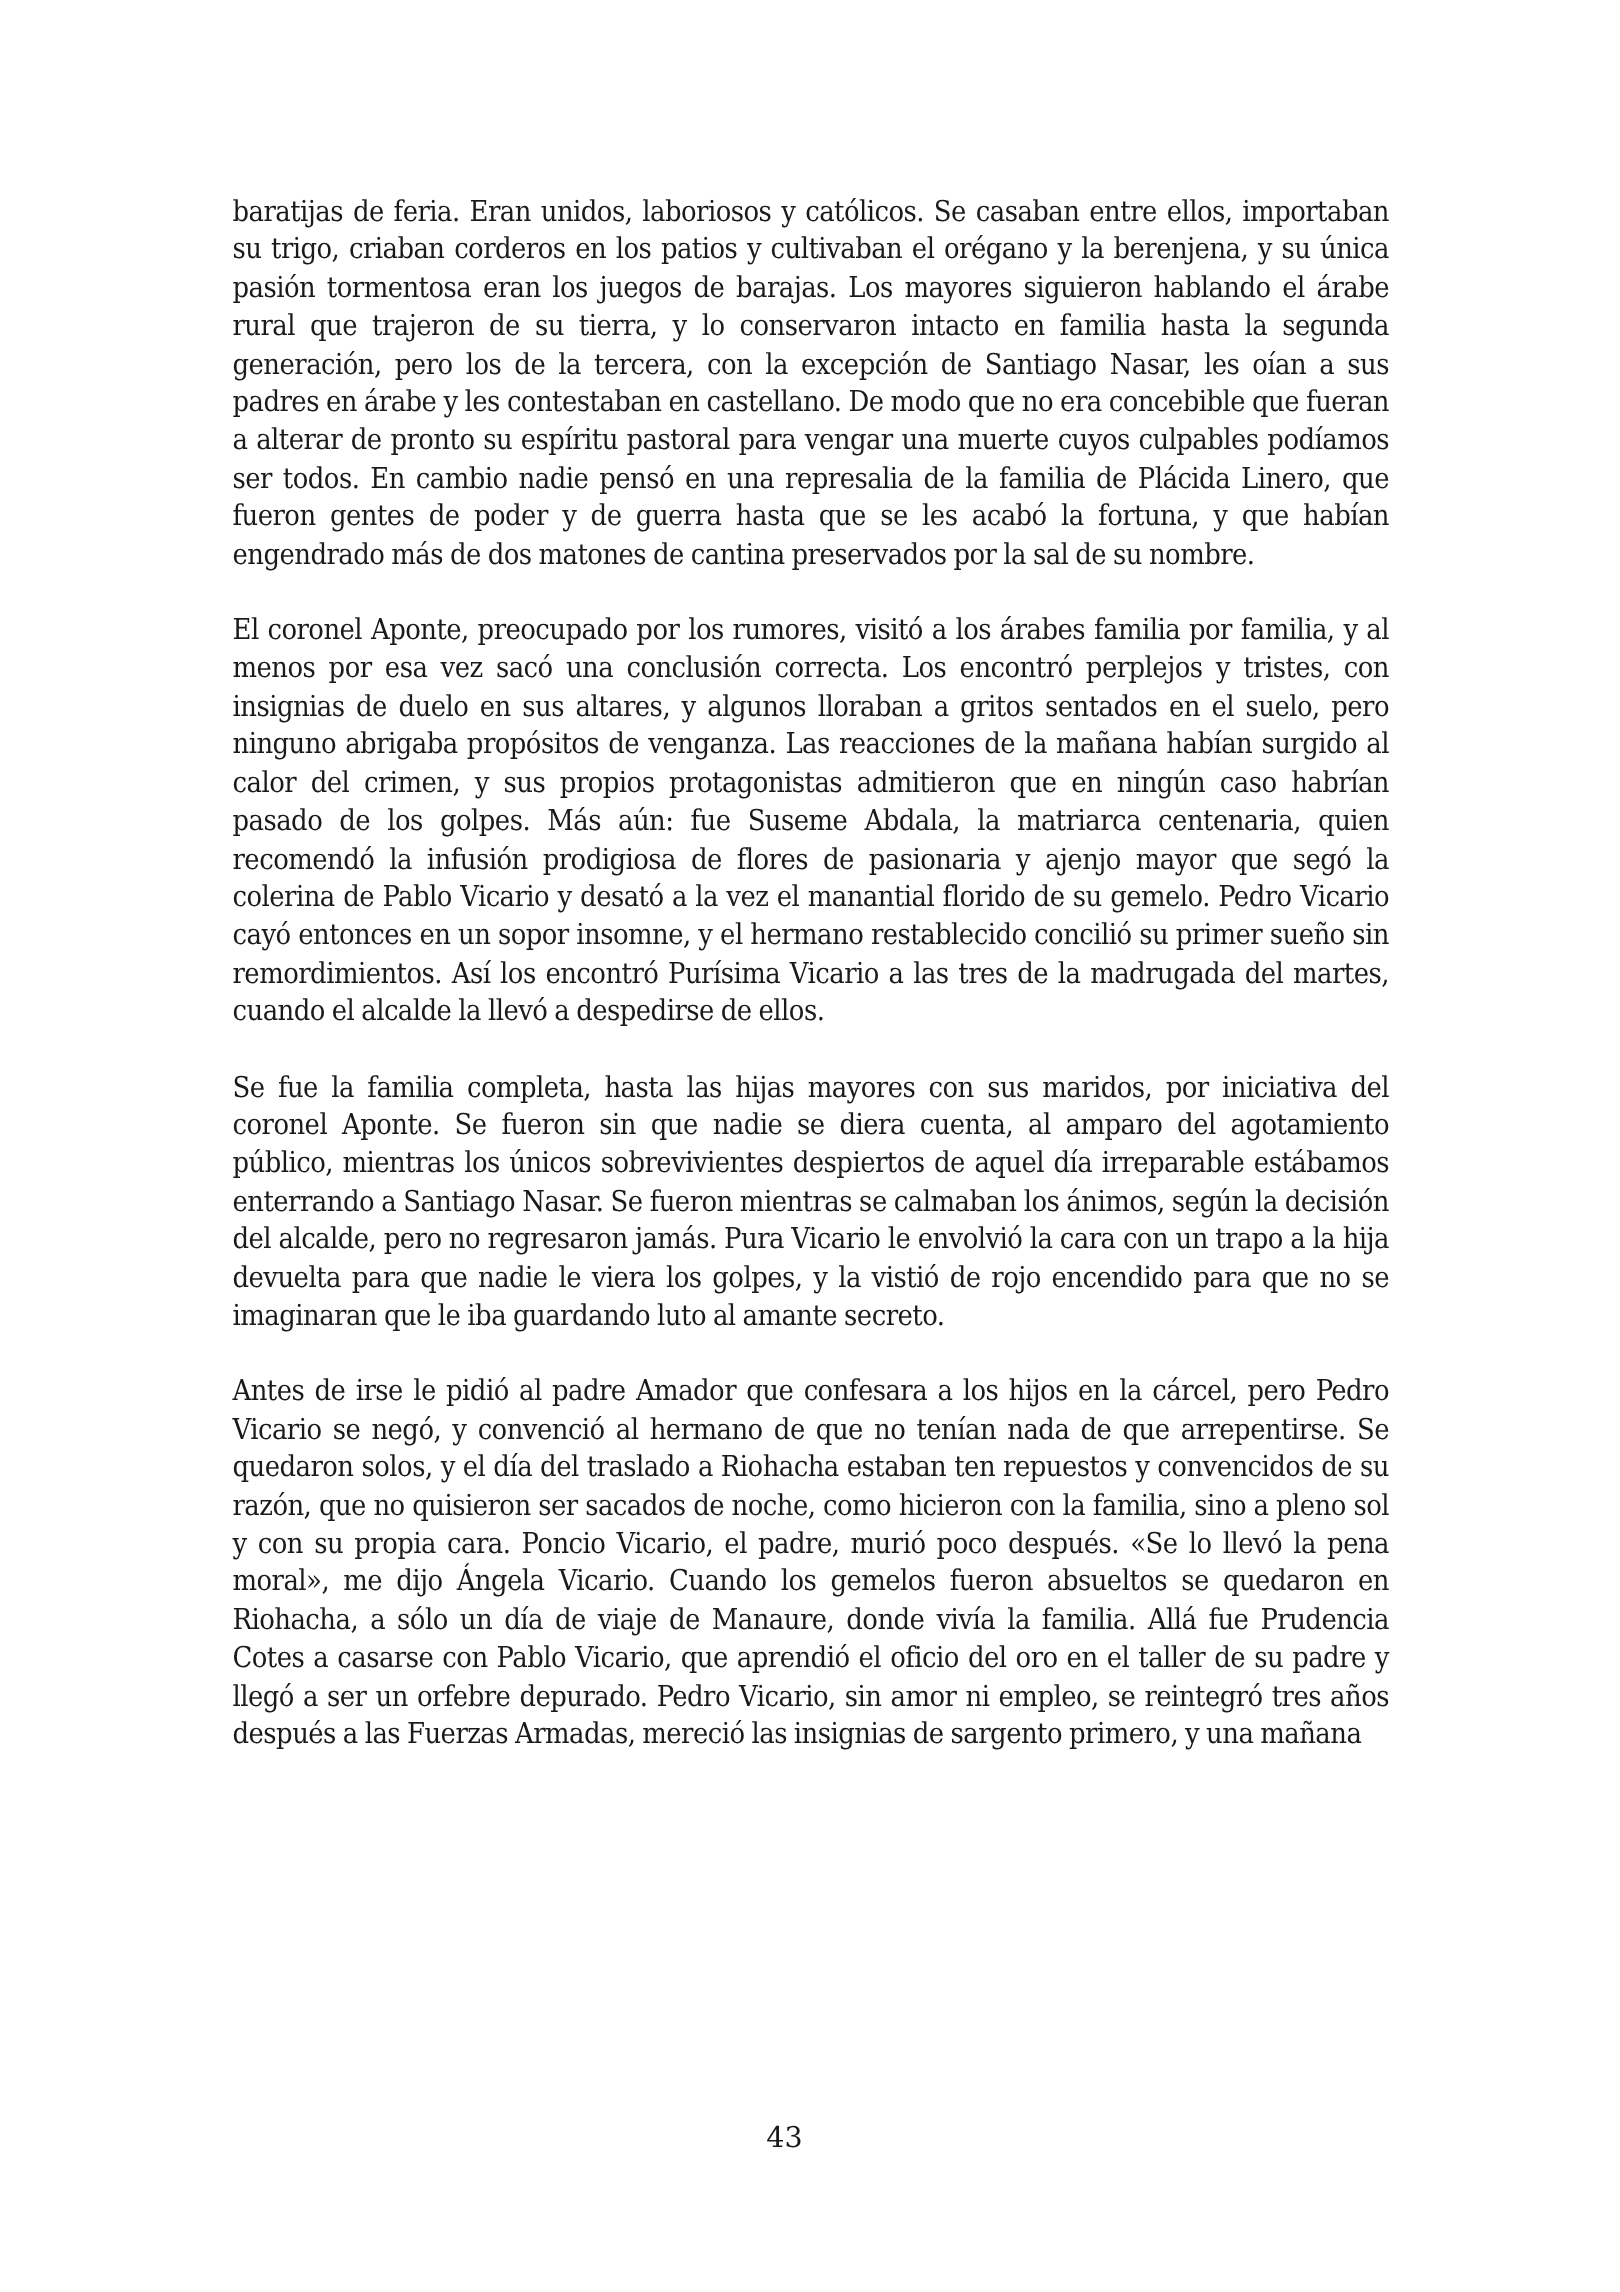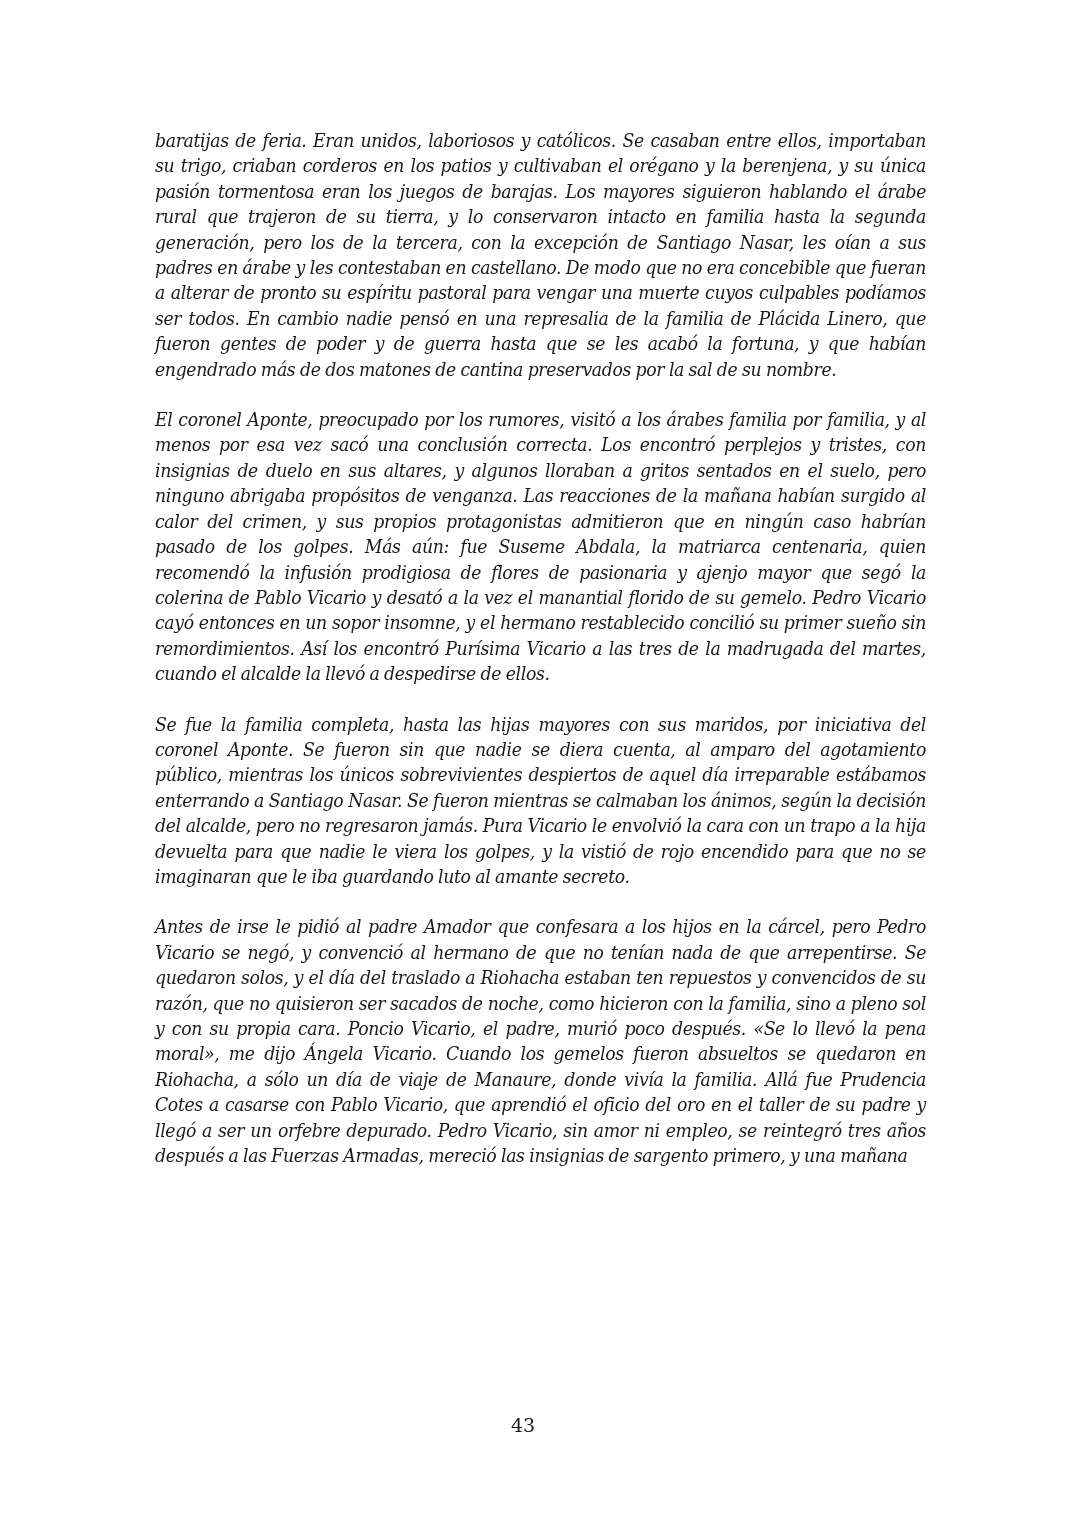--- a/index.html
+++ b/index.html
@@ -22,21 +22,20 @@
       width: 771px;
     }
     .para {
       margin: 0 0 25px 0;
       font-size: 19.2px;
       line-height: 25.4px;
       text-align: justify;
       letter-spacing: -0.35px;
       word-spacing: -0.5px;
       font-stretch: condensed;
-      font-style: italic;
     }
     .page-number {
       position: absolute;
       top: 1414px;
       left: 0;
       width: 1046px;
       text-align: center;
       font-size: 19px;
       font-family: "DejaVu Serif", "Liberation Serif", serif;
       color: #1a1a1a;

